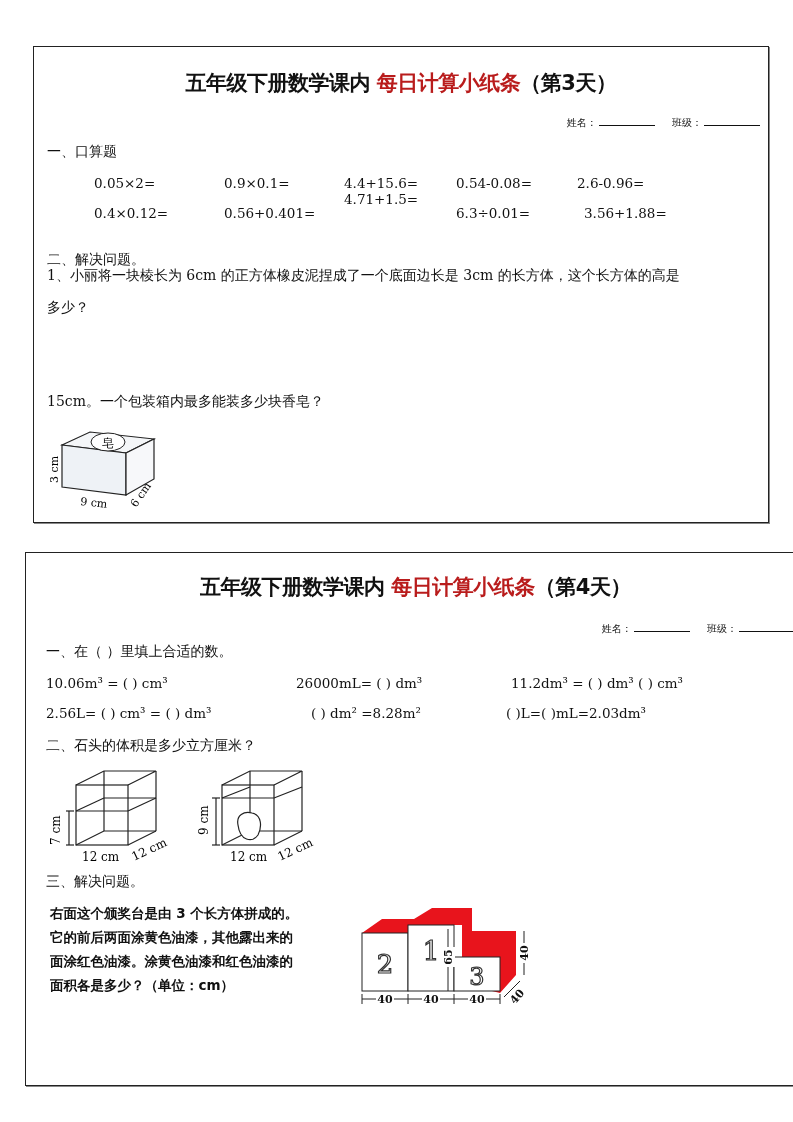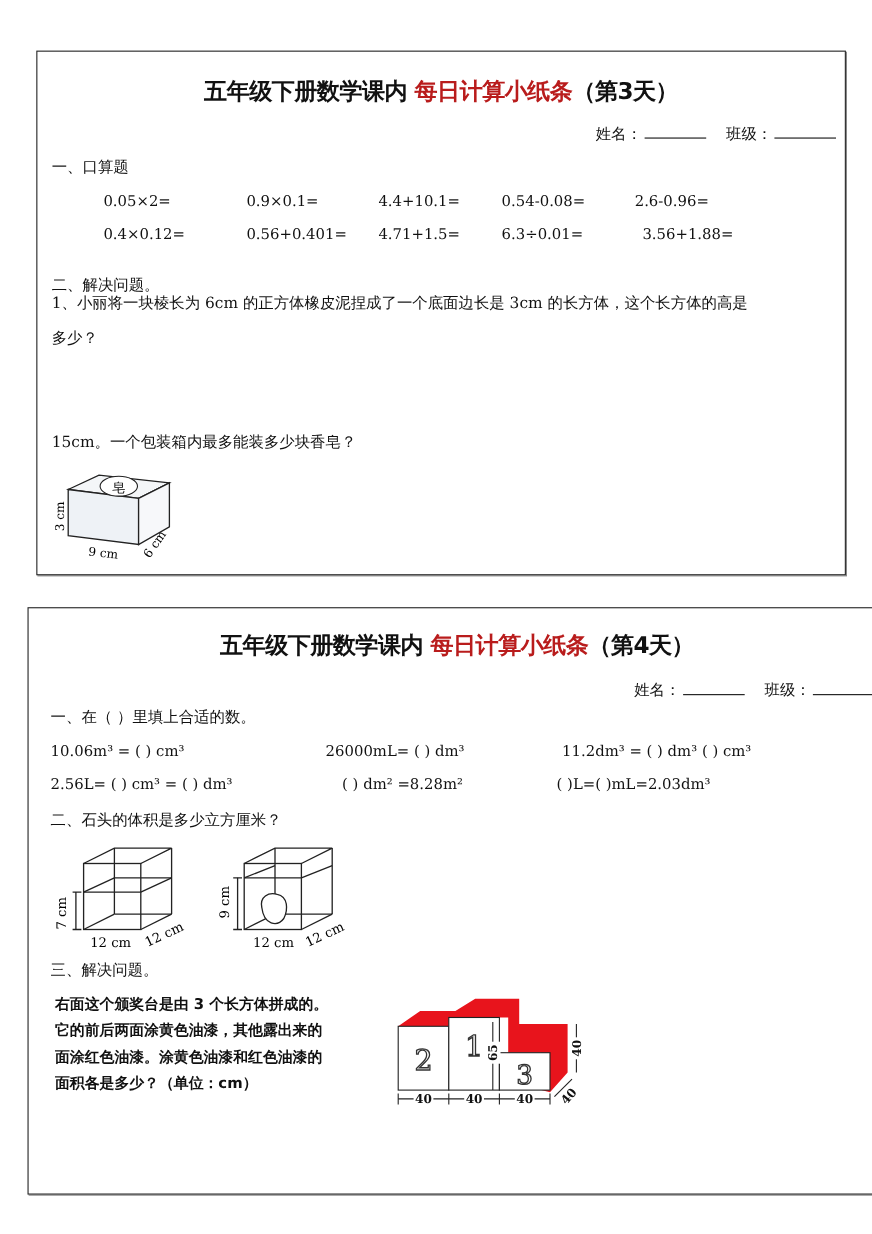--- a/index.html
+++ b/index.html
@@ -5,21 +5,21 @@
   html, body { margin:0; padding:0; background:#ffffff; }
   body { width:793px; height:1122px; position:relative; overflow:hidden;
          font-family: "DejaVu Serif", "Liberation Serif", serif; color:#111; }
   .card { position:absolute; border:1.5px solid #222; box-shadow:1px 1px 0 #888; background:#fff; }
   #card1 { left:33px; top:46px; width:734px; height:475px; }
   #card2 { left:25px; top:552px; width:756px; height:532px;padding-left:23px; }
   .title { position:absolute; left:0; right:0; text-align:center;
            font-family:"DejaVu Sans", "Liberation Sans", sans-serif; font-weight:bold;
            font-size:21px; letter-spacing:-0.5px; }
   .title .red { color:#b91c1c; }
-  .namerow { position:absolute; font-family:"DejaVu Sans","Liberation Sans",sans-serif; font-size:14px; }
+  .namerow { position:absolute; font-family:"DejaVu Sans","Liberation Sans",sans-serif; font-size:10px; }
   .namerow .blank { display:inline-block; width:56px; border-bottom:1.3px solid #111; height:14px; vertical-align:baseline; margin:0 14px 0 2px; }
   .t { position:absolute; font-size:13.5px; white-space:nowrap; }
   .sec { font-family:"DejaVu Sans","Liberation Sans",sans-serif; font-size:14px; }
   .bold { font-family:"DejaVu Sans","Liberation Sans",sans-serif; font-weight:bold; font-size:13.5px; line-height:24px; }
   svg text { font-family:"DejaVu Serif","Liberation Serif",serif; }
 </style>
 </head>
 <body>
 
 <div class="card" id="card1">
@@ -28,28 +28,28 @@
   <div class="namerow" style="right:8px; top:64px;">
     <span>姓名：</span><span class="blank"></span>
     <span>班级：</span><span class="blank" style="margin-right:0"></span>
   </div>
 
   <div class="t sec" style="left:13px; top:96px;">一、口算题</div>
 
   <div>
     <div class="t" style="left:60px; top:128px;">0.05×2=</div>
     <div class="t" style="left:190px; top:128px;">0.9×0.1=</div>
-    <div class="t" style="left:310px; top:128px;">4.4+10.1=</div>
+    <div class="t" style="left:310px; top:128px;">4.4+15.6=</div>
     <div class="t" style="left:422px; top:128px;">0.54-0.08=</div>
     <div class="t" style="left:543px; top:128px;">2.6-0.96=</div>
   </div>
   <div>
     <div class="t" style="left:60px; top:158px;">0.4×0.12=</div>
     <div class="t" style="left:190px; top:158px;">0.56+0.401=</div>
-    <div class="t" style="left:310px; top:158px;">4.71+1.5=</div>
+    <div class="t" style="left:310px; top:144px;">4.71+1.5=</div>
     <div class="t" style="left:422px; top:158px;">6.3÷0.01=</div>
     <div class="t" style="left:550px; top:158px;">3.56+1.88=</div>
   </div>
 
   <div class="t sec" style="left:13px; top:204px;">二、解决问题。</div>
 
   <div class="t" style="left:13px; top:220px; font-size:14px;">1、小丽将一块棱长为 6cm 的正方体橡皮泥捏成了一个底面边长是 3cm 的长方体，这个长方体的高是</div>
   <div class="t" style="left:13px; top:252px; font-size:14px;">多少？</div>
 
   <div class="t" style="left:13px; top:346px; font-size:14px;">15cm。一个包装箱内最多能装多少块香皂？</div>

